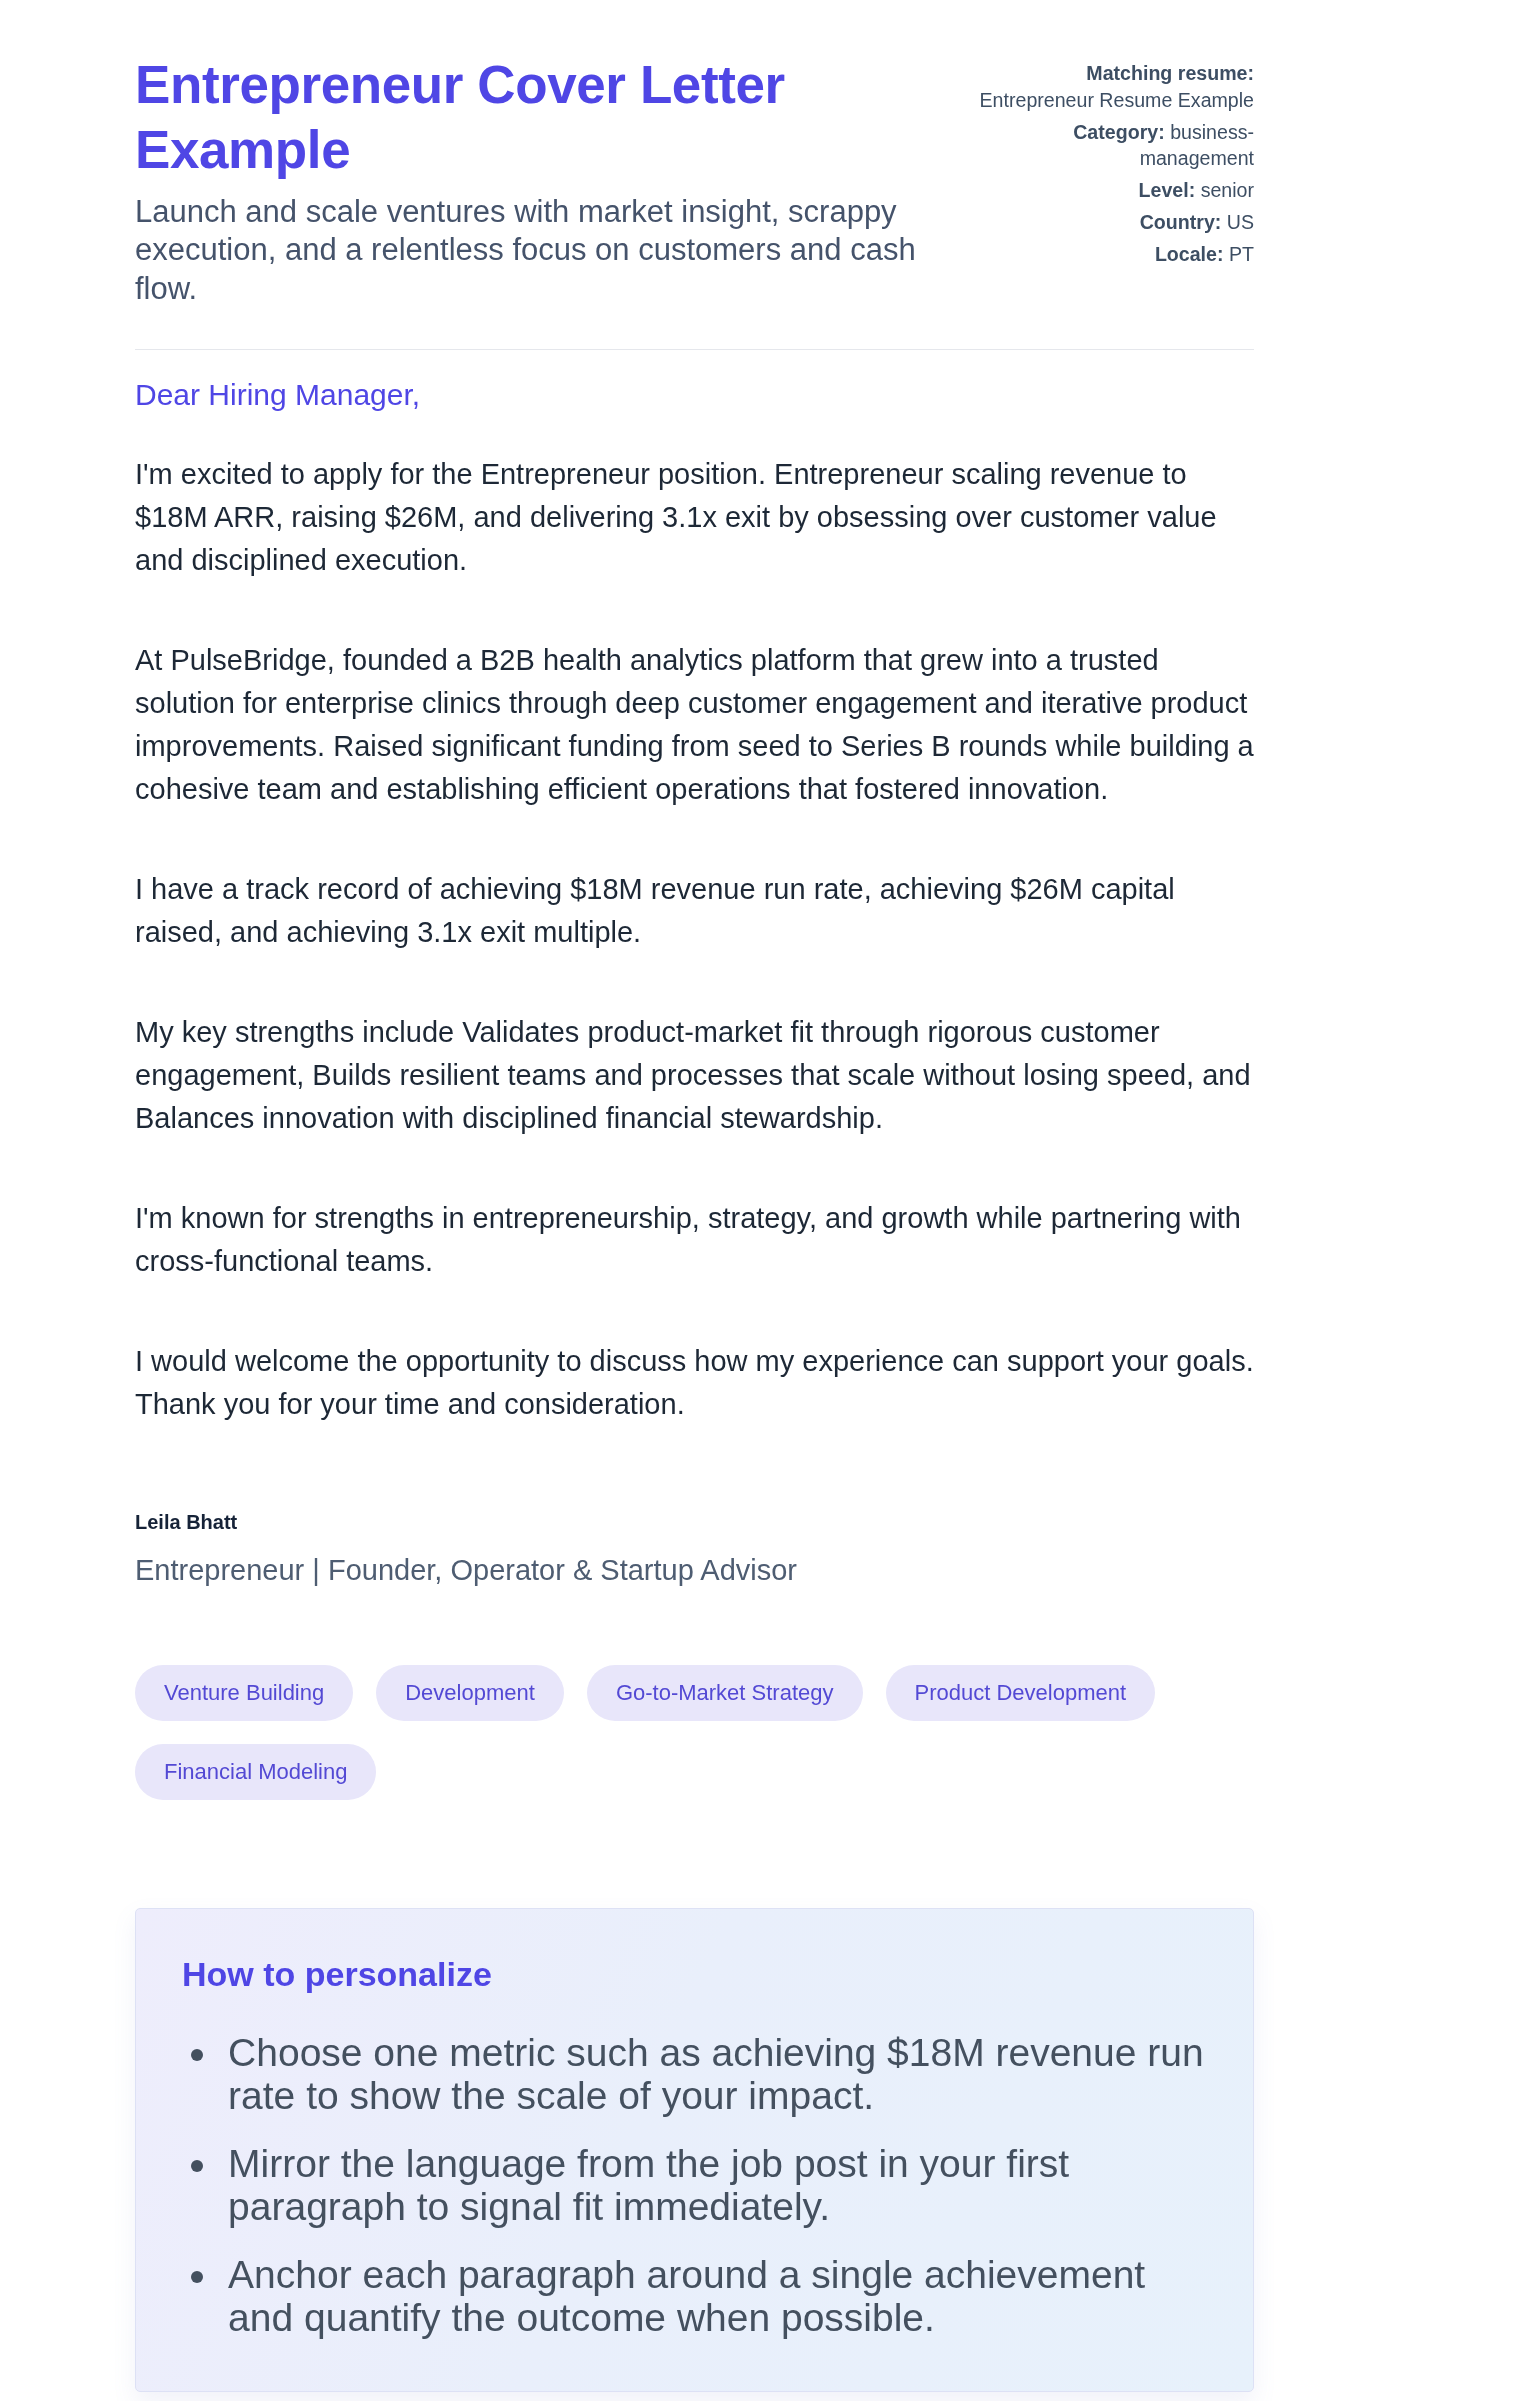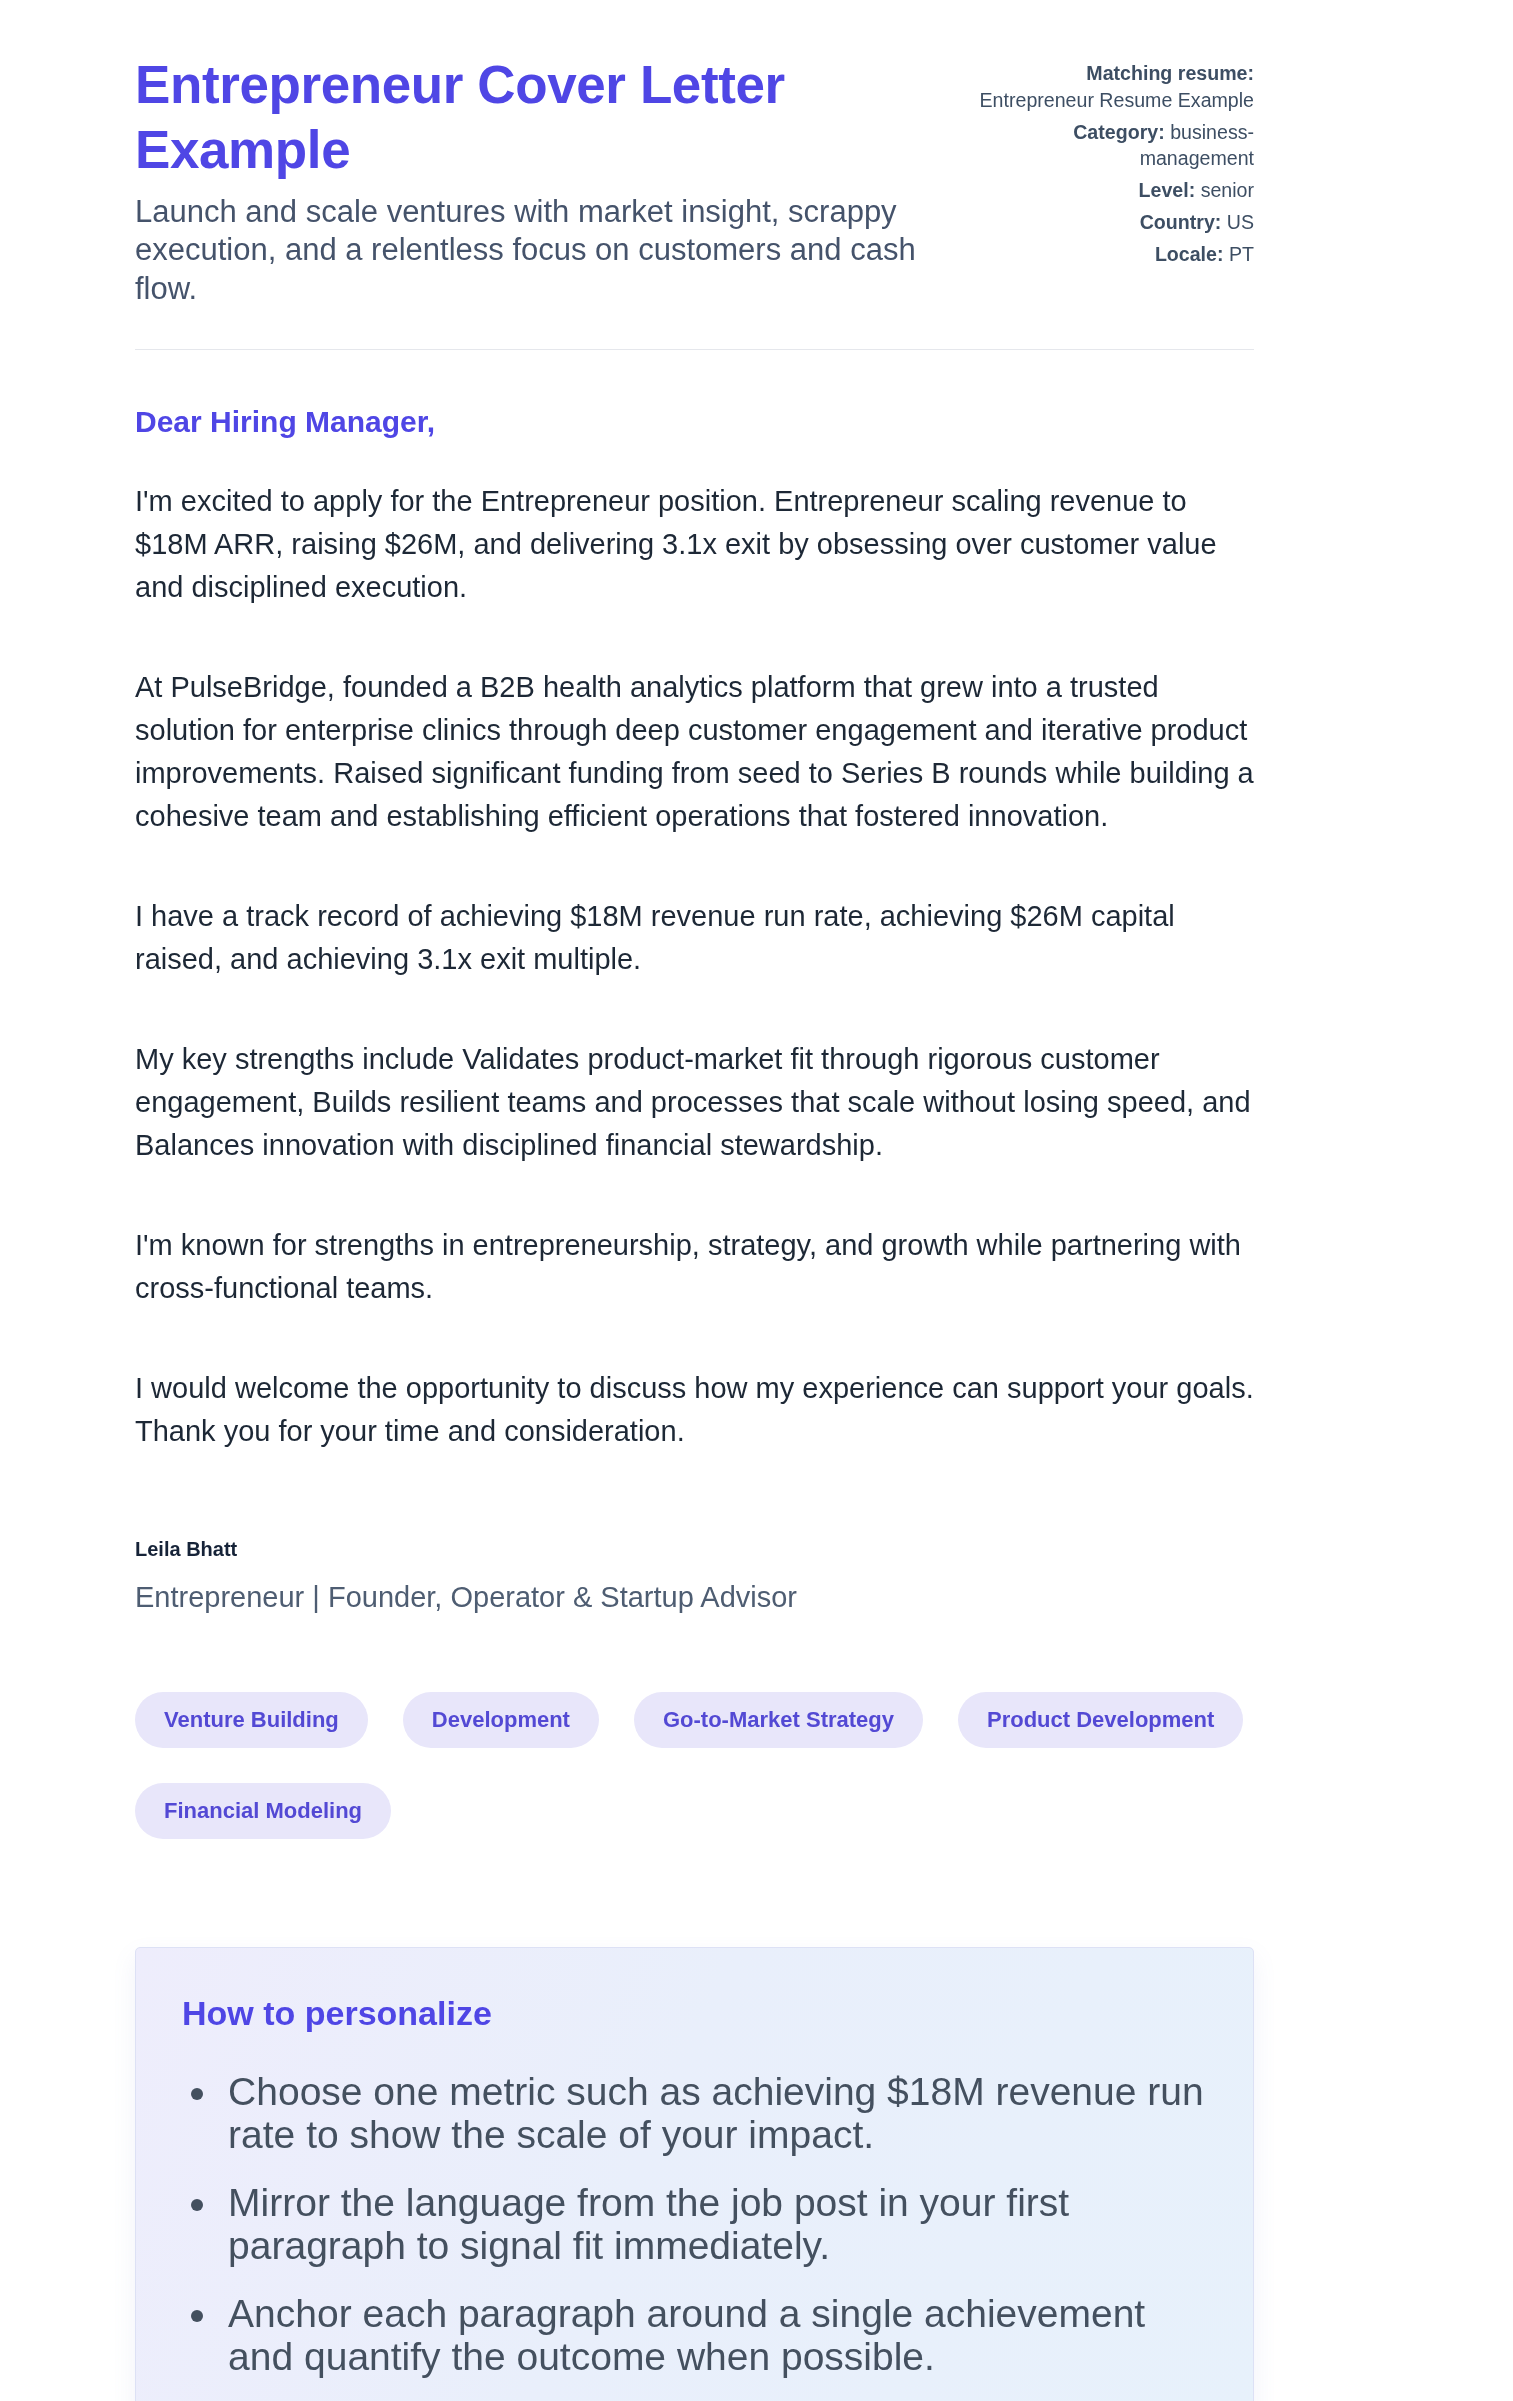--- a/index.html
+++ b/index.html
@@ -25,27 +25,27 @@
   }
   .subtitle{
     font-size:31px;line-height:1.24;font-weight:normal;
     color:var(--muted);margin:0;
   }
   .meta{flex:0 0 276px;text-align:right;font-size:19.6px;line-height:1.36;color:#3d4e63;padding-top:7.1px;}
   .meta-item{margin-bottom:5.3px;}
   .meta-item strong{font-weight:bold;}
   .divider{border:none;border-top:1.8px solid #e5e7ec;margin:41px 0 0;}
   
-  .greeting{font-size:30px;font-weight:bold;color:var(--indigo);margin:55px 0 41px;}
+  .greeting{font-size:30px;font-weight:normal;color:var(--indigo);margin:28px 0 41px;}
   .para{font-size:29px;line-height:43px;color:var(--body-text);margin:0 0 57px;}
   .paragraphs .para:last-child{margin-bottom:0;}
   .sig-name{font-size:20px;font-weight:bold;color:#162338;margin:85px 0 0;}
   .sig-role{font-size:29px;color:#4e5d72;margin:19.6px 0 0;}
   
-  .tags{display:flex;flex-wrap:wrap;gap:35px;margin-top:78px;font-weight:bold;}
+  .tags{display:flex;flex-wrap:wrap;gap:23px;margin-top:78px;}
   .tag{
     display:inline-block;background:#e8e6fa;color:#5349d4;
     font-size:22px;line-height:1;padding:17px 29px;border-radius:889px;white-space:nowrap;
   }
   
   .tips{
     margin-top:108px;
     background:linear-gradient(115deg,#eeedfc 0%,#e9effb 45%,#e7f1fb 100%);
     border:1.8px solid #dde1f5;border-radius:5px;
     padding:46px 46px 52px;

